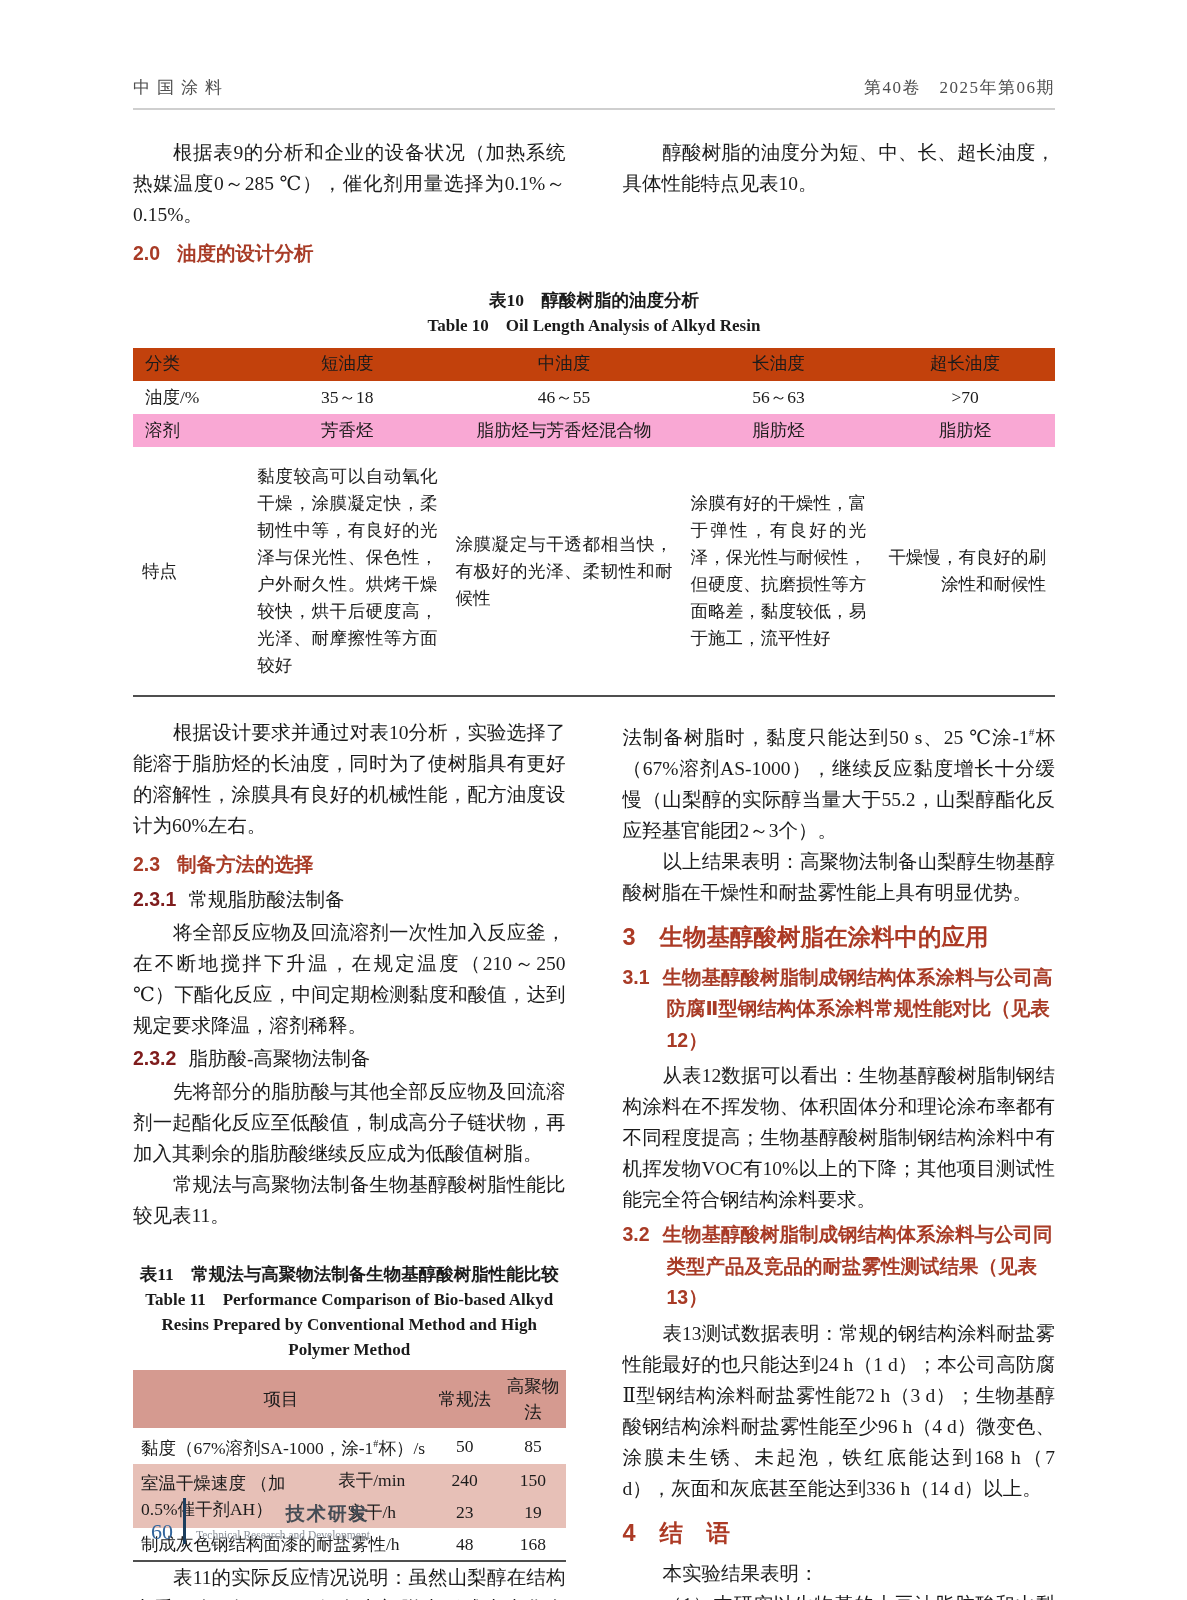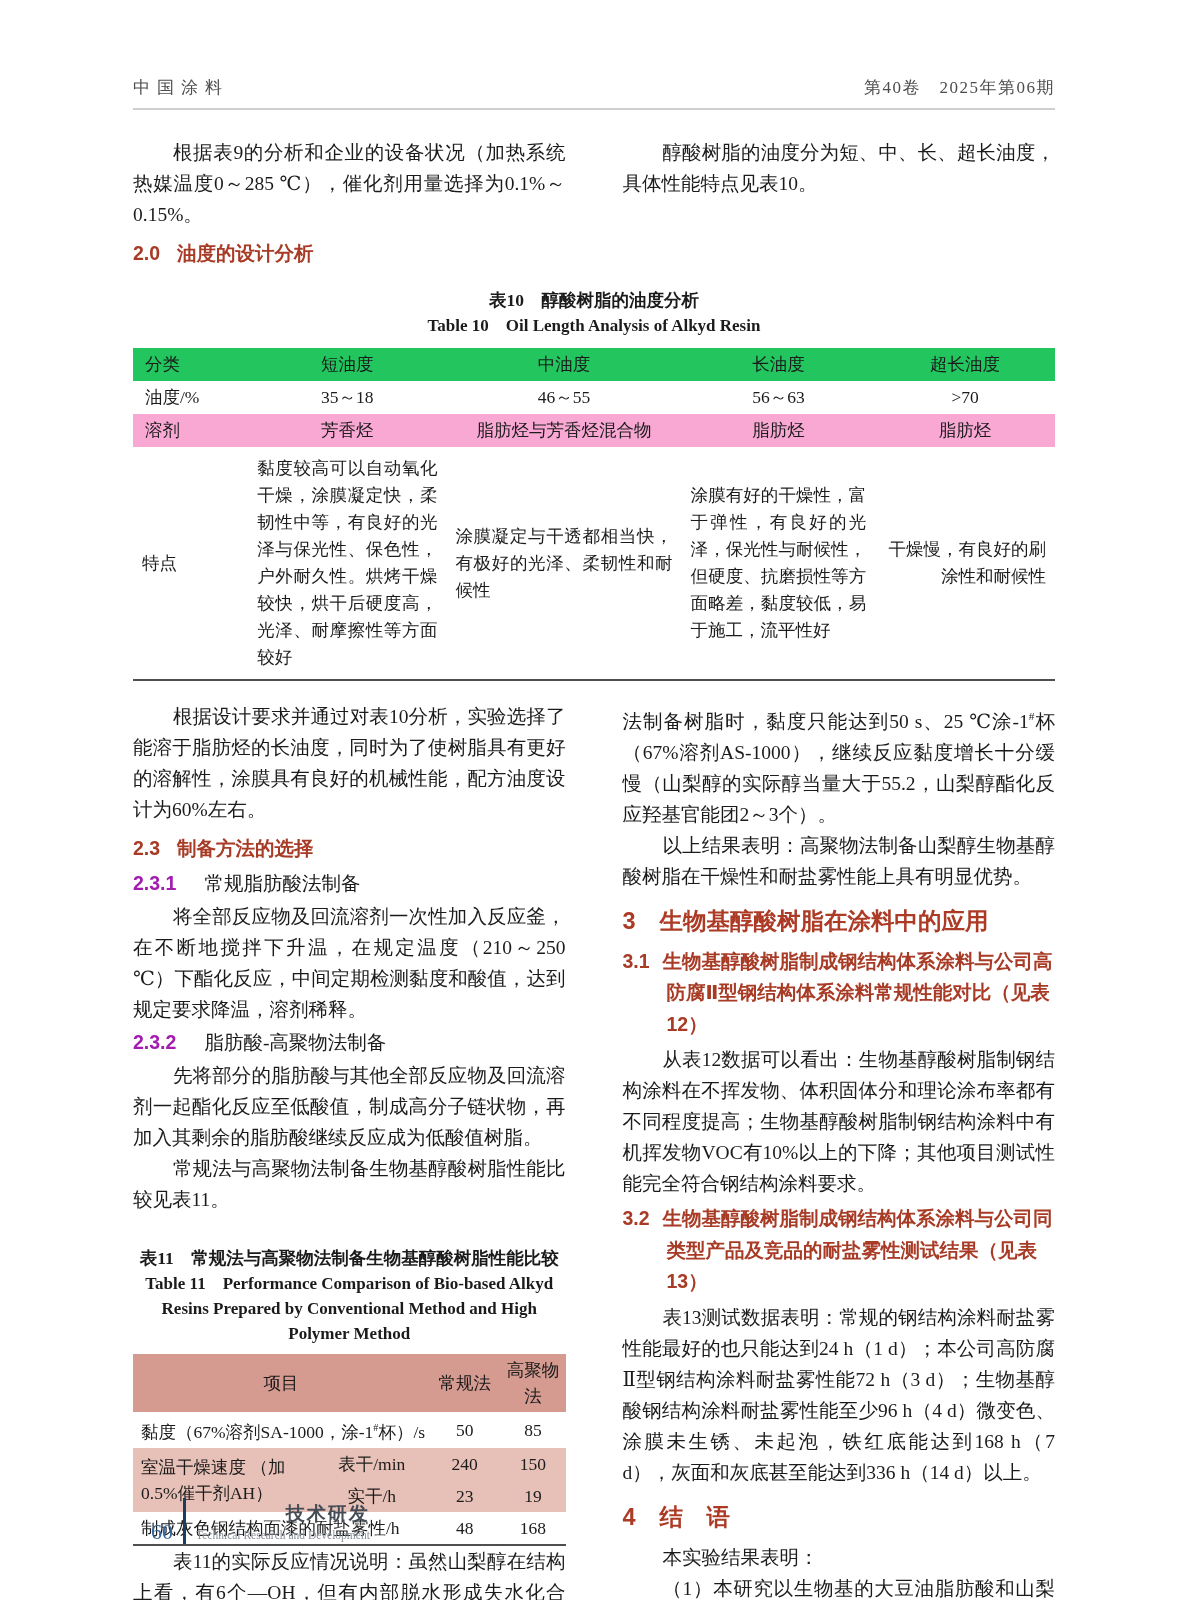--- a/index.html
+++ b/index.html
@@ -21,39 +21,39 @@
   .maincols{margin-top:20px;}
   
   p.body{font-size:19.5px;line-height:31px;text-align:justify;margin:0;}
   .ind{text-indent:2.05em;}
   sup{font-size:0.58em;}
   
   .sech{font-family:"Liberation Sans","DejaVu Sans",sans-serif;font-weight:bold;color:#a83b26;
     font-size:19.5px;line-height:30px;margin:8px 0 5px;text-align:left;}
   .sech .num{margin-right:17px;}
   .subh{font-size:19.5px;line-height:31px;margin:2px 0;}
-  .subh .num{font-family:"Liberation Sans","DejaVu Sans",sans-serif;font-weight:bold;color:#a21caf;margin-right:28px;}
+  .subh .num{font-family:"Liberation Sans","DejaVu Sans",sans-serif;font-weight:bold;color:#7f1d1d;margin-right:12px;}
   .bigh{font-family:"Liberation Sans","DejaVu Sans",sans-serif;font-weight:bold;color:#ac3a25;
     font-size:23.5px;line-height:34px;margin:12px 0 8px;}
   .bigh .num{margin-right:24px;}
   .hang{padding-left:44px;text-indent:-44px;line-height:31.5px;margin:4px 0;}
   .hang .num{margin-right:13px;}
   
   .tbl-title{text-align:center;font-weight:bold;}
   .tbl-title .zh{display:block;font-size:17.5px;line-height:26px;}
   .tbl-title .en{display:block;font-size:17px;line-height:25px;}
   table{border-collapse:collapse;width:100%;}
   .t10wrap{margin-top:14px;}
   .t10{font-size:17.5px;margin-top:10px;border-bottom:2px solid #4f4f4f;}
   .t10 td{padding:3px 6px;line-height:27px;vertical-align:middle;}
-  .t10 .hdr td{background:#22c55e;}
+  .t10 .hdr td{background:#c2410c;font-family:Liberation Mono, monospace;}
   .t10 .r-solvent td{background:#f9a8d4;}
   .t10 td.c0{text-align:left;padding-left:12px;}
   .t10 td.cc{text-align:center;}
-  .t10 .r-feat td{text-align:justify;line-height:27px;padding:8px 9px;}
+  .t10 .r-feat td{text-align:justify;line-height:27px;padding:16px 9px;}
   .t10 .r-feat td.c0{text-align:left;}
   .t10 .r-feat td.ctr{text-align:right;}
   .t11wrap{margin-top:30px;}
   .t11{font-size:17.5px;border-bottom:2px solid #4f4f4f;margin-top:8px;}
   .t11 th,.t11 td{padding:3px 4px;line-height:26px;font-weight:normal;vertical-align:middle;}
   .t11 .hdr th{background:#d59a90;text-align:center;}
   .t11 .pink td{background:#e7c0b7;}
   .t11 .lab{text-align:left;padding-left:8px;white-space:nowrap;}
   .t11 .glab{text-align:left;padding-left:8px;}
   .t11 .val{text-align:center;}

